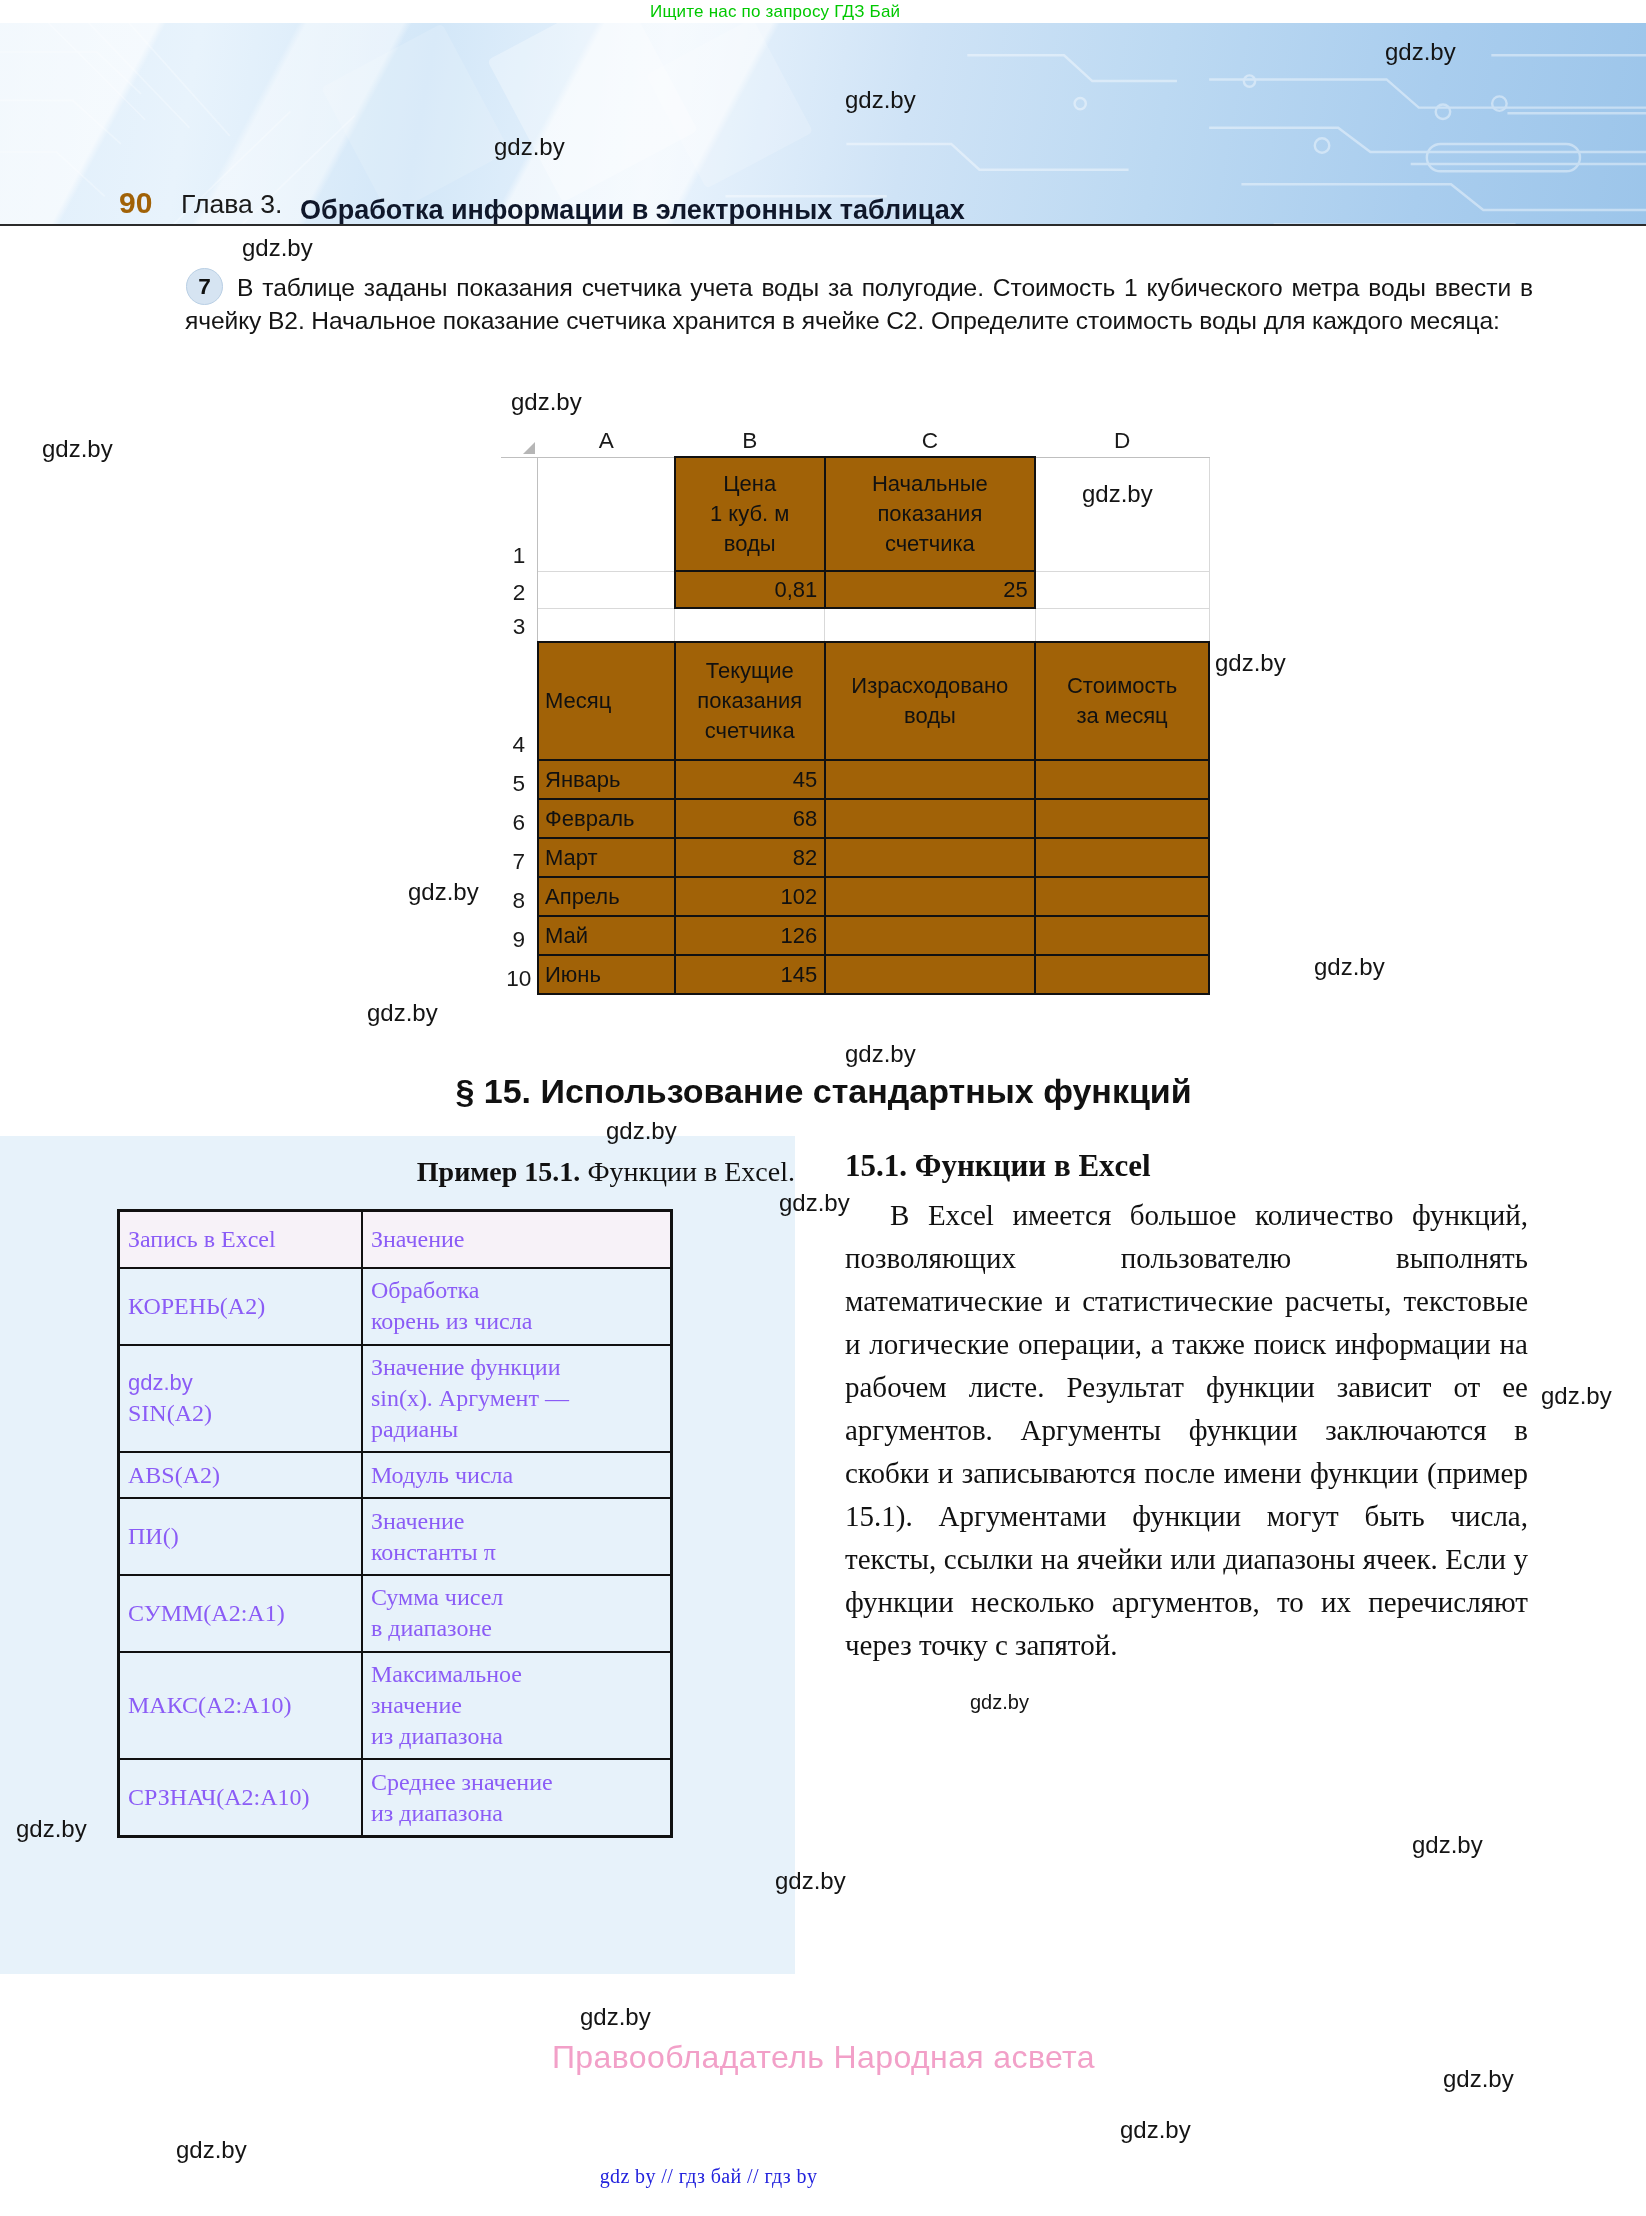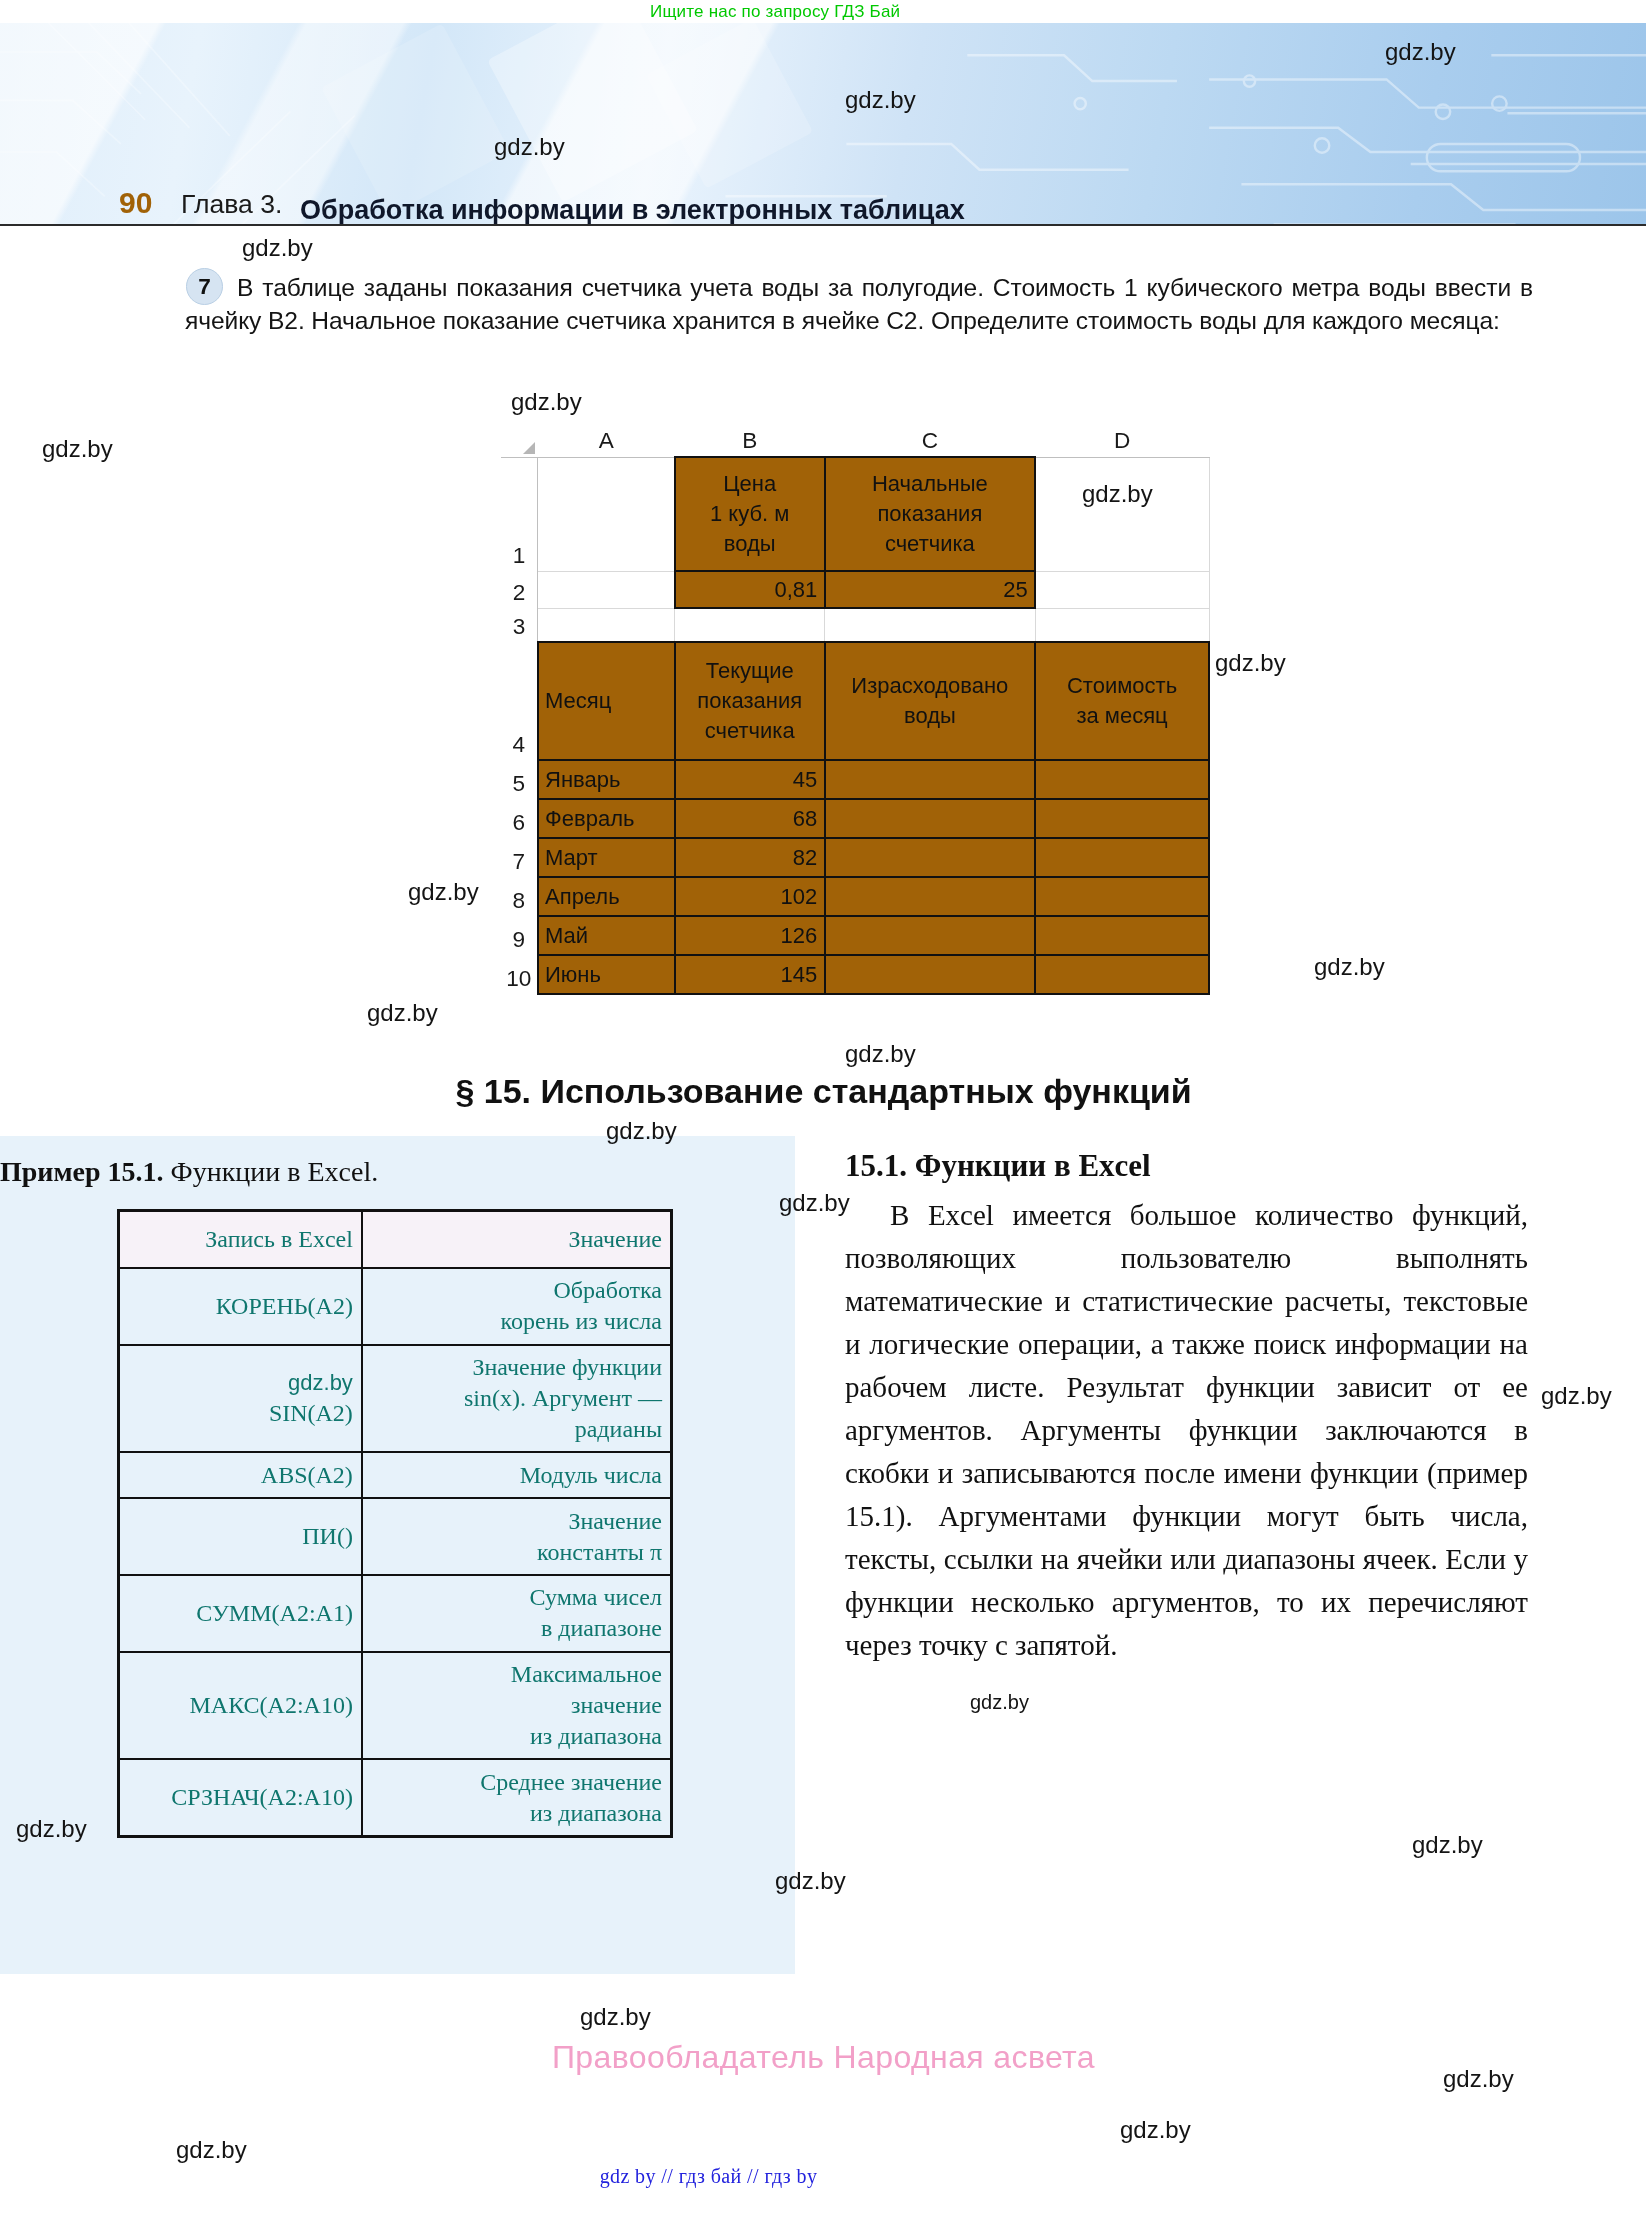--- a/index.html
+++ b/index.html
@@ -206,43 +206,43 @@
   #example-panel {
     position: absolute;
     left: 0; top: 1136px;
     width: 795px; height: 838px;
     background: #e7f2fa;
   }
   #example-caption {
     position: absolute;
     left: 0; top: 20px;
     width: 795px;
-    text-align: left;
+    text-align: right;
     font-family: "Liberation Serif", serif;
     font-size: 28px;
     color: #111;
   }
   #example-caption b { font-weight: 700; }
 
   #func-table {
     position: absolute;
     left: 117px; top: 73px;
     width: 556px;
     border-collapse: separate;
     border-spacing: 0;
     border: 2.4px solid #111;
     background: #e7f2fa;
     font-family: "Liberation Serif", serif;
   }
   #func-table td, #func-table th {
     border: 1.6px solid #111;
     padding: 6.4px 8px;
     font-size: 24px;
-    color: #0f766e;
-    text-align: right;
+    color: #8b5cf6;
+    text-align: left;
     vertical-align: middle;
     line-height: 31px;
   }
   #func-table thead td {
     background: #f7f2f8;
     height: 42px;
   }
   #func-table .fcol { width: 44%; }
   #func-table .vcol { width: 56%; }
 

